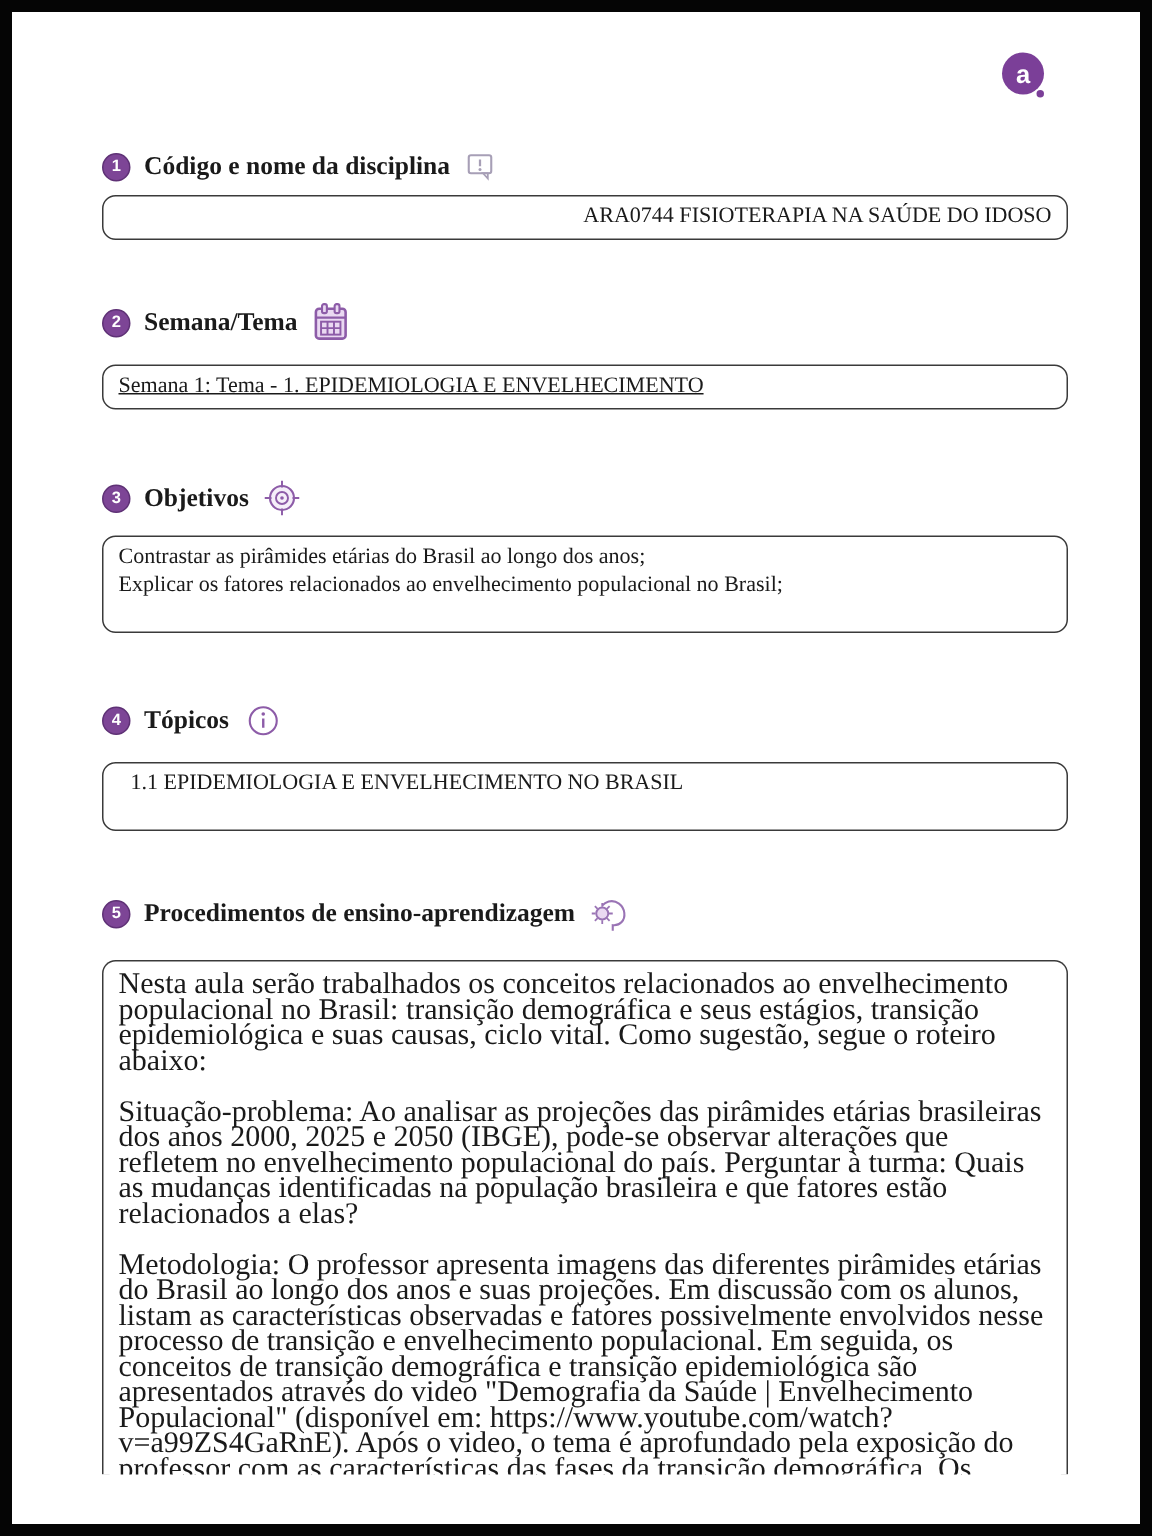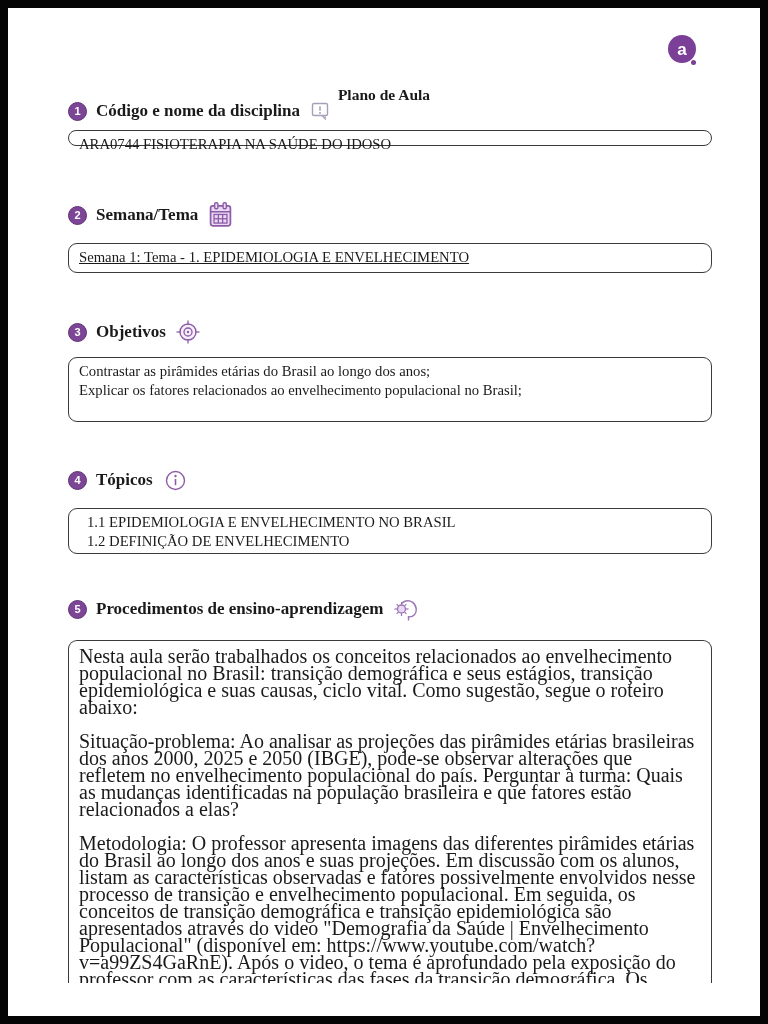--- a/index.html
+++ b/index.html
@@ -53,37 +53,36 @@
     padding:4px 10px;
     font-size:14.7px; line-height:19px;
     background:#ffffff;
   }
   .box.tall {
     line-height:17px; font-size:20px;
     border-bottom:none; border-radius:9px 9px 0 0;
     overflow:hidden; padding-top:7px;
   }
   .box.tall p { margin:0 0 17px 0; }
-  .s1h { top:92px; }   .b1 { top:122px; height:16px; }
+  .s1h { top:92px; }   .b1 { top:122px; height:30px;text-align:right; }
   .s2h { top:196px; }  .b2 { top:235px; height:30px;text-decoration:underline; }
   .s3h { top:313px; }  .b3 { top:349px; height:65px; }
   .s4h { top:461px; }  .b4 { top:500px; height:46px;padding-left:18px; }
   .s5h { top:590px; }  .b5 { top:632px; height:343px; }
 </style>
 </head>
 <body>
 
 <div class="page">
 
   <div class="logo">
     <span>a</span>
   </div>
   <div class="logo-dot"></div>
 
-  <div class="doc-title">Plano de Aula</div>
 
   <div class="sec-header s1h">
     <span class="badge">1</span>
     <span class="sec-label">Código e nome da disciplina</span>
     <span class="sec-icon">
       <svg width="22" height="22" viewBox="0 0 22 22">
         <rect x="3.5" y="3.5" width="15" height="12" rx="1.5" fill="none" stroke="#a79fb6" stroke-width="1.4"></rect>
         <path d="M13 15.5 L16.2 19 L16.2 15.5 Z" fill="#ffffff" stroke="#a79fb6" stroke-width="1.2"></path>
         <line x1="11" y1="6.3" x2="11" y2="10.8" stroke="#a79fb6" stroke-width="1.5"></line>
         <circle cx="11" cy="13" r="1" fill="#a79fb6"></circle>
@@ -140,21 +139,20 @@
     <span class="sec-icon">
       <svg width="27" height="27" viewBox="0 0 27 27">
         <circle cx="13.5" cy="13.5" r="9" fill="none" stroke="#8d5ca8" stroke-width="1.4"></circle>
         <circle cx="13.5" cy="9" r="1.2" fill="#8d5ca8"></circle>
         <line x1="13.5" y1="12" x2="13.5" y2="18.2" stroke="#8d5ca8" stroke-width="1.6"></line>
       </svg>
     </span>
   </div>
   <div class="box b4">
     <div>1.1 EPIDEMIOLOGIA E ENVELHECIMENTO NO BRASIL</div>
-    <div>1.2 DEFINIÇÃO DE ENVELHECIMENTO</div>
   </div>
 
   <div class="sec-header s5h">
     <span class="badge">5</span>
     <span class="sec-label">Procedimentos de ensino-aprendizagem</span>
     <span class="sec-icon">
       <svg width="28" height="28" viewBox="0 0 28 28">
         <g stroke="#9a74b5" stroke-width="1.2" fill="none">
           <line x1="9.5" y1="7" x2="9.5" y2="9.5"></line>
             <line x1="9.5" y1="18.5" x2="9.5" y2="21"></line>

